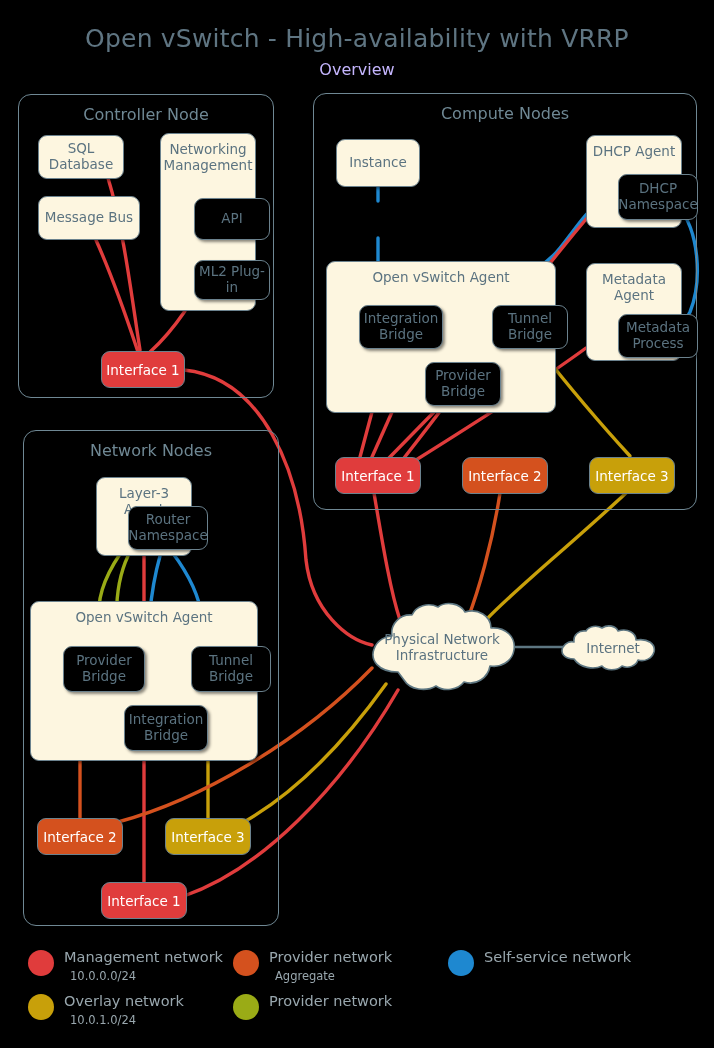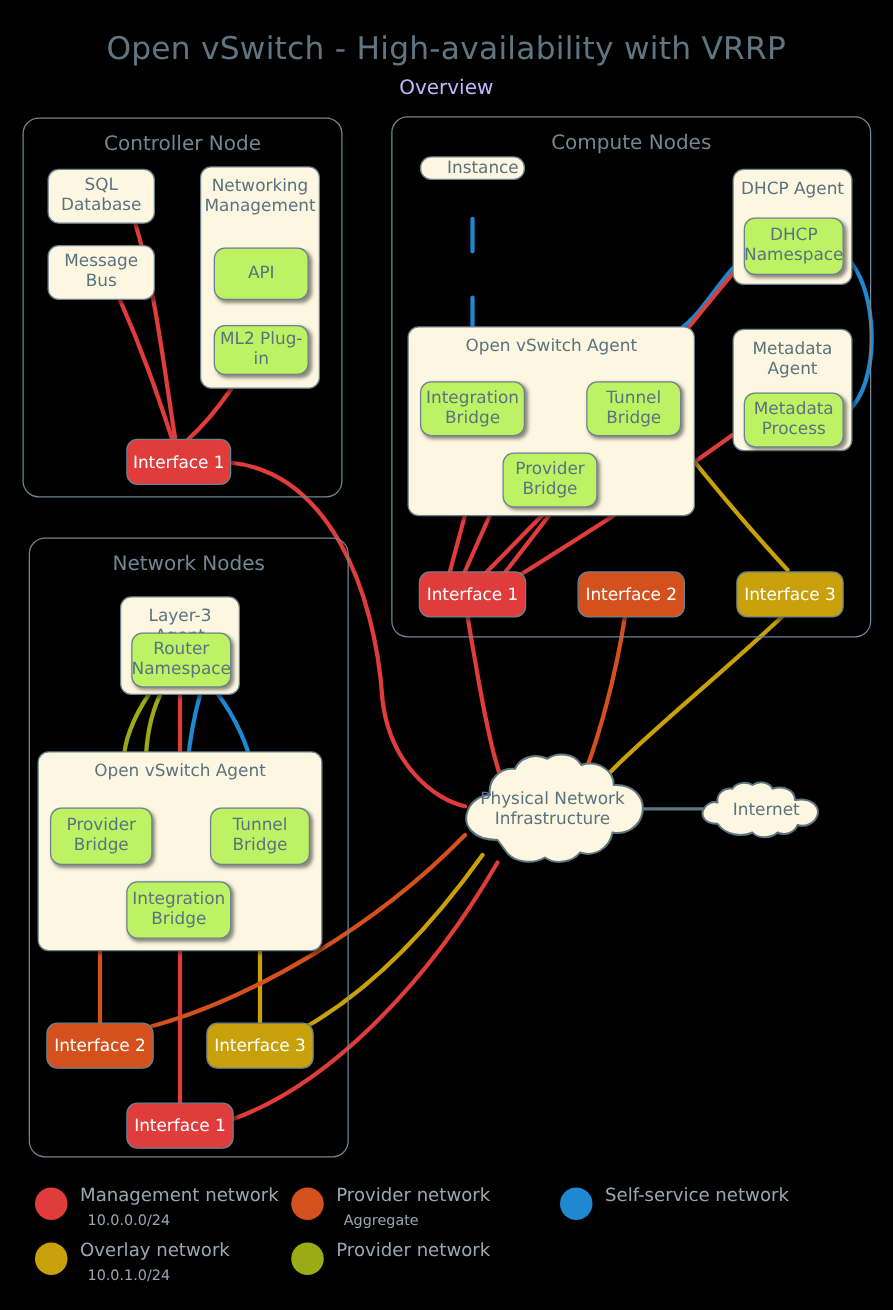--- a/index.html
+++ b/index.html
@@ -33,21 +33,21 @@
   
   .box{
     position:absolute;box-sizing:border-box;
     border:1.3px solid #6b828e;border-radius:9px;
     background:#fdf6e0;color:#5b7380;
     display:flex;align-items:center;justify-content:center;
     text-align:center;font-size:13.5px;line-height:1.18;
     box-shadow:2px 2px 3px rgba(0,0,0,.45);
     padding:2px 4px;
   }
-  .box.inner{background:#bef264;}
+  .box.inner{background:#000000;margin-left:23px;}
   
   .box.parent{
     display:block;padding:0;
   }
   .box.parent > .p-label{
     position:absolute;left:0;top:8px;width:100%;
     font-size:13.5px;color:#5b7380;line-height:1.18;
   }
 
   
@@ -151,21 +151,21 @@
   </svg>
 
   <div class="group" style="left:18px;top:94px;width:254px;height:302px;">
     <div class="g-title">Controller Node</div>
   </div>
 
   <div class="box" style="left:38px;top:135px;width:86px;height:44px;">
     <span>SQL Database</span>
   </div>
 
-  <div class="box" style="left:38px;top:196px;width:86px;height:44px;">
+  <div class="box" style="left:38px;top:196px;width:102px;height:44px;">
     <span>Message Bus</span>
   </div>
 
   <div class="box parent" style="left:160px;top:133px;width:96px;height:178px;">
     <div class="p-label">Networking Management</div>
     <div class="box inner" style="left:10px;top:64px;width:76px;height:42px;">
       <span>API</span>
     </div>
     <div class="box inner" style="left:10px;top:126px;width:76px;height:40px;">
       <span>ML2 Plug-in</span>
@@ -173,21 +173,21 @@
   </div>
 
   <div class="iface" style="left:101px;top:351px;width:84px;height:37px;background:#e03c3c;">
     <span>Interface 1</span>
   </div>
 
   <div class="group" style="left:313px;top:93px;width:382px;height:415px;">
     <div class="g-title">Compute Nodes</div>
   </div>
 
-  <div class="box" style="left:336px;top:125px;width:84px;height:19px;justify-content:flex-end;">
+  <div class="box" style="left:336px;top:139px;width:84px;height:48px;">
     <span>Instance</span>
   </div>
 
 
   <div class="box parent" style="left:326px;top:261px;width:230px;height:152px;">
     <div class="p-label">Open vSwitch Agent</div>
     <div class="box inner" style="left:9px;top:43px;width:84px;height:44px;">
       <span>Integration Bridge</span>
     </div>
     <div class="box inner" style="left:142px;top:43px;width:76px;height:44px;">

